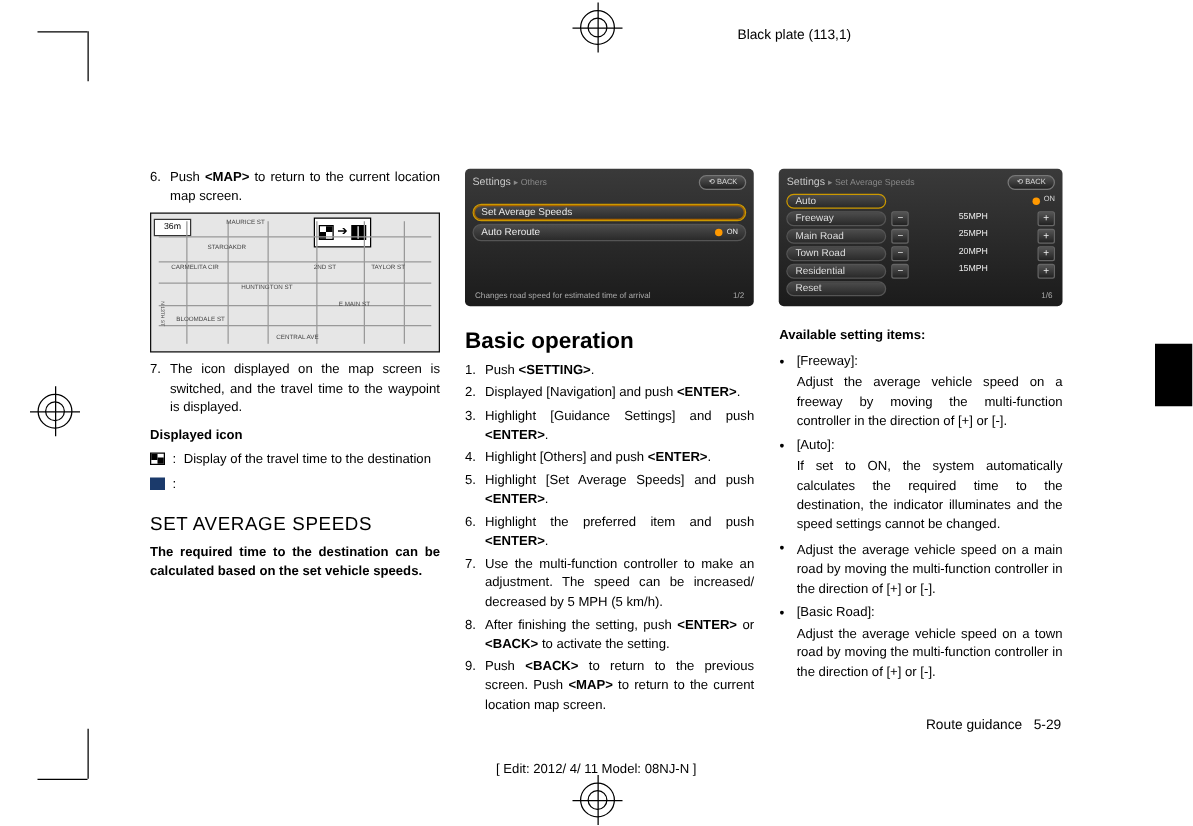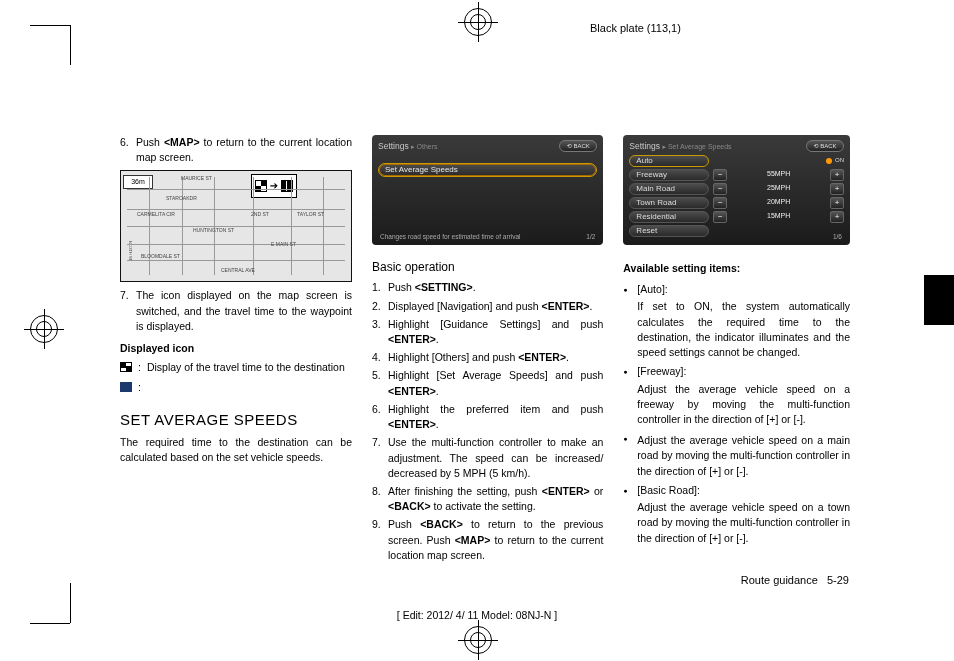--- a/index.html
+++ b/index.html
@@ -18,29 +18,29 @@
 
   .header-plate { position:absolute; top:22px; left:590px; font-size:11px; }
 
   
   .content { position:absolute; top:135px; left:120px; width:730px; height:470px; display:flex; gap:20px; font-size:10.5px; line-height:1.45; }
   .col { flex: 1 1 0; display:flex; flex-direction:column; }
   .col.mid { flex-basis: 245px; }
   .col.left { flex-basis: 235px; }
   .col.right{ flex-basis: 240px; }
 
-  .para { text-align: justify; margin-bottom: 6px; }
+  .para { text-align: justify; margin-bottom: 6px; font-weight: bold; }
   .step { display:flex; margin-bottom:3px; text-align:justify; }
   .step .num { width: 16px; flex: 0 0 16px; }
   .step .body { flex: 1; }
 
   .bold { font-weight: bold; }
   .h-icon { font-weight: bold; margin-top:4px; margin-bottom:4px; font-size:10.5px; }
   .h-sec { font-size: 15px; margin-top:10px; margin-bottom:4px; font-weight: 400; letter-spacing: .5px;}
-  .h-sub { font-size: 12px; margin-top:6px; margin-bottom:4px; font-weight:400; }
+  .h-sub { font-size: 18px; margin-top:6px; margin-bottom:4px; font-weight:700; }
   .h-rightbold { font-weight:bold; font-size:10.5px; margin-top:8px; margin-bottom:6px; }
 
   .bullet { display:flex; margin-bottom:4px; }
   .bullet .b { width:14px; flex:0 0 14px; }
   .bullet .bbody { flex:1; text-align:justify; }
   .bullet .desc { margin-top:2px; }
 
   .icon-bullet { display:flex; margin-bottom:4px; align-items:flex-start; }
   .icon-bullet .sq { flex:0 0 12px; height:10px; margin-top:2px; margin-right:6px; background:#000; position:relative; }
   .icon-bullet .sq.flag::before { content:""; position:absolute; top:0; left:0; width:5px; height:5px; background:#000; }
@@ -185,20 +185,27 @@
   <div class="col mid">
     <div class="ui">
       <div class="topbar">
         <div class="crumb"><span>Settings</span> <span class="dim">▸ <span>Others</span></span></div>
         <div class="backbtn">⟲ BACK</div>
       </div>
       <div style="height:8px"></div>
       <div class="row sel">
             <span class="lbl">Set Average Speeds</span>
           </div>
+      <div class="row">
+        <span class="lbl">Auto Reroute</span>
+        <span class="onoff">
+              <span class="dot"></span>
+              <span>ON</span>
+            </span>
+      </div>
       <div class="caption">Changes road speed for estimated time of arrival</div>
       <div class="pager">1/2</div>
     </div>
 
     <div class="h-sub">Basic operation</div>
     <div id="steps-container">
           <div class="step">
             <div class="num">1.</div>
             <div class="body"><span>Push </span><span class="bold">&lt;SETTING&gt;</span><span>.</span></div>
           </div>
@@ -280,29 +287,29 @@
             </div>
           </div>
       <div class="pager">1/6</div>
     </div>
 
     <div class="h-rightbold">Available setting items:</div>
     <div id="avail-items">
           <div class="bullet">
             <div class="b" style="font-size: 7px; padding-top: 3px;">●</div>
             <div class="bbody">
-              <div>[Auto]:</div>
-              <div class="desc">If set to ON, the system automatically calculates the required time to the destination, the indicator illuminates and the speed settings cannot be changed.</div>
+              <div>[Freeway]:</div>
+              <div class="desc">Adjust the average vehicle speed on a freeway by moving the multi-function controller in the direction of [+] or [-].</div>
             </div>
           </div>
           <div class="bullet">
             <div class="b" style="font-size: 7px; padding-top: 3px;">●</div>
             <div class="bbody">
-              <div>[Freeway]:</div>
-              <div class="desc">Adjust the average vehicle speed on a freeway by moving the multi-function controller in the direction of [+] or [-].</div>
+              <div>[Auto]:</div>
+              <div class="desc">If set to ON, the system automatically calculates the required time to the destination, the indicator illuminates and the speed settings cannot be changed.</div>
             </div>
           </div>
           <div class="bullet">
             <div class="b" style="font-size: 7px; padding-top: 3px;">●</div>
             <div class="bbody">
               <div class="desc">Adjust the average vehicle speed on a main road by moving the multi-function controller in the direction of [+] or [-].</div>
             </div>
           </div>
           <div class="bullet">
             <div class="b" style="font-size: 7px; padding-top: 3px;">●</div>

